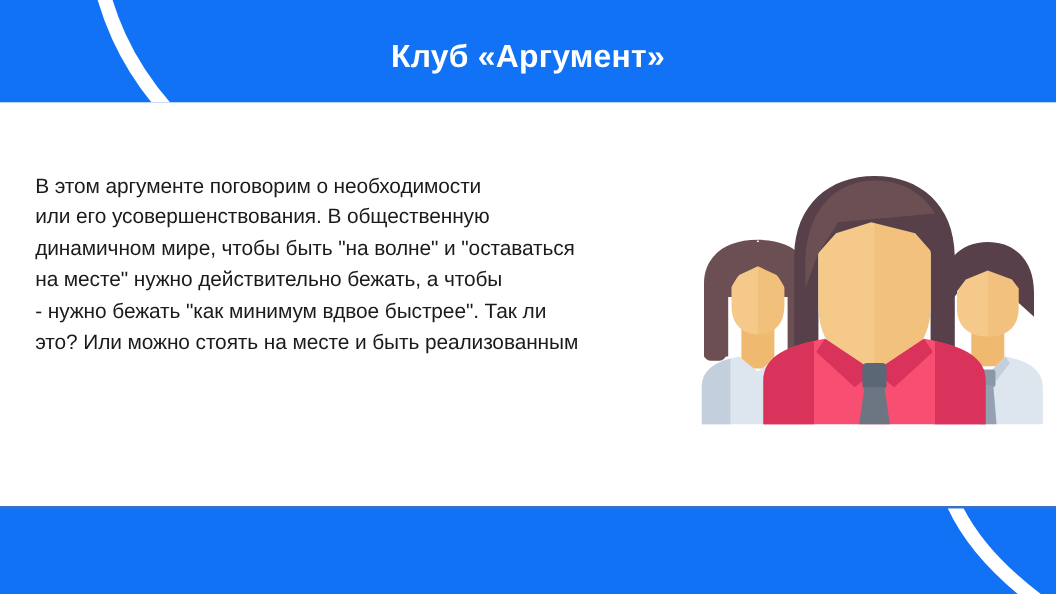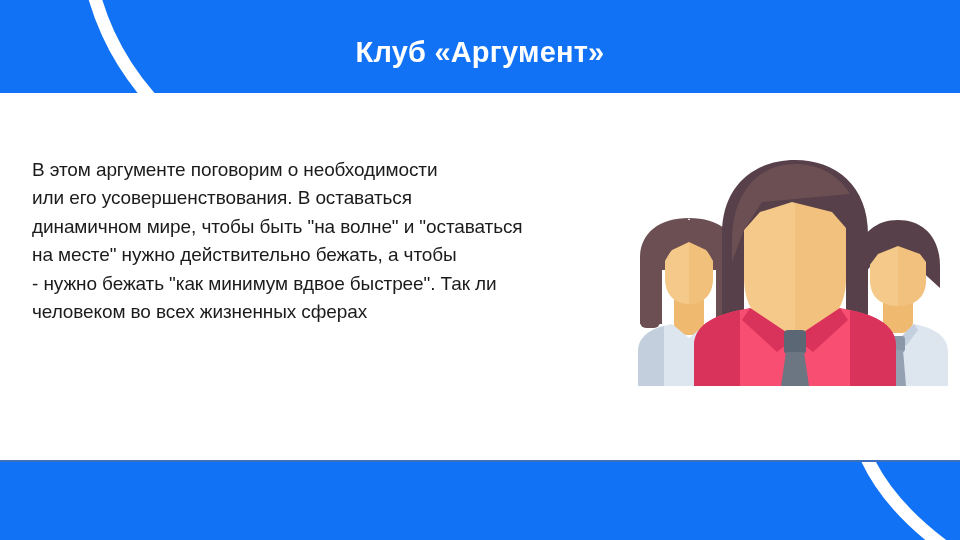--- a/index.html
+++ b/index.html
@@ -104,25 +104,25 @@
 
   <div class="header-band">
     <svg class="header-arc" viewBox="0 0 960 93" preserveAspectRatio="none">
       <path d="M 88 -30 C 96 10, 112 55, 152 100" stroke="#ffffff" stroke-width="13" fill="none" stroke-linecap="butt"></path>
     </svg>
     <div class="header-title">Клуб «Аргумент»</div>
   </div>
 
   <div class="body-text">
     <span class="tline">В этом аргументе поговорим о необходимости</span>
-    <span class="tline">или его усовершенствования. В оставаться</span>
+    <span class="tline">или его усовершенствования. В общественную</span>
     <span class="tline">динамичном мире, чтобы быть "на волне" и "оставаться</span>
     <span class="tline">на месте" нужно действительно бежать, а чтобы</span>
     <span class="tline">- нужно бежать "как минимум вдвое быстрее". Так ли</span>
-    <span class="tline">человеком во всех жизненных сферах</span>
+    <span class="tline">это? Или можно стоять на месте и быть реализованным</span>
   </div>
 
   <svg class="people-illustration" viewBox="0 0 320 248">
 
     <g>
 
       <path d="M8 138 C8 104, 28 86, 57 86 C86 86, 106 104, 106 138 L106 186 L86 186 L86 132 L28 132 L28 186 L8 186 Z" fill="#6b4f52"></path>
       <rect x="8" y="150" width="20" height="40" rx="6" fill="#6b4f52"></rect>
       <rect x="86" y="150" width="20" height="40" rx="6" fill="#6b4f52"></rect>
 

